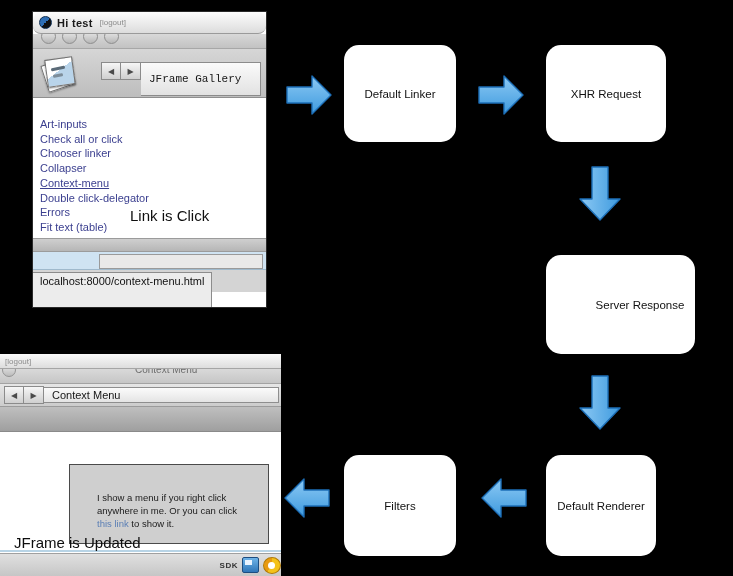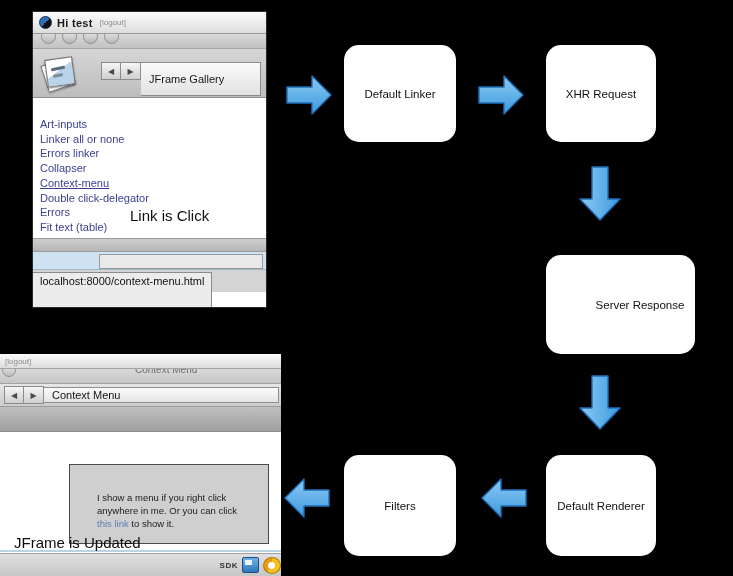--- a/index.html
+++ b/index.html
@@ -8,21 +8,21 @@
 
   
   .abs{position:absolute;}
 
   
   #win1{left:33px;top:12px;width:233px;height:295px;background:#fff;
         overflow:hidden;box-shadow:0 0 0 1px #2a2a2a;}
   #win1 .titlebar{height:22px;
      background:linear-gradient(#fdfdfd,#dcdcdc);
      border-bottom:1px solid #9a9a9a;
-     display:flex;align-items:center;padding:0 6px;box-sizing:border-box;}
+     display:flex;align-items:center;padding:0 6px;box-sizing:border-box;border-radius:8px;}
   .hi-dot{width:11px;height:11px;border-radius:50%;
      background:linear-gradient(135deg,#2f6fb5 0 50%,#111 50% 100%);
      border:1px solid #0b2b50;margin-right:5px;flex:0 0 auto;}
   .hi-text{font-size:11px;font-weight:bold;color:#1a1a1a;letter-spacing:.3px;}
   .logout{font-size:8px;color:#8b8b8b;margin-left:7px;}
 
   #win1 .btnrow{height:14px;background:linear-gradient(#d8d8d8,#c2c2c2);
      border-bottom:1px solid #a7a7a7;display:flex;align-items:flex-start;
      padding-left:8px;gap:6px;overflow:hidden;}
   .rbtn{width:13px;height:13px;border-radius:50%;
@@ -43,21 +43,21 @@
      background:#7d8d9a;transform:rotate(-12deg);border-radius:1px;}
 
   .navgroup{position:absolute;left:68px;top:13px;display:flex;align-items:stretch;}
   .navbtn{width:20px;height:18px;background:linear-gradient(#f6f6f6,#cfcfcf);
      border:1px solid #8b8b8b;display:flex;align-items:center;justify-content:center;
      font-size:8px;color:#4a4a4a;box-sizing:border-box;}
   .navbtn+.navbtn{border-left:none;}
   .crumb{height:34px;min-width:120px;background:linear-gradient(#fafafa,#e2e2e2);
      border:1px solid #8b8b8b;border-left:none;display:flex;align-items:center;
      padding:0 8px;font-size:11px;color:#161616;box-sizing:border-box;
-     font-family:Liberation Sans, sans-serif;}
+     font-family:Liberation Mono, monospace;}
 
   #win1 .content{position:relative;height:140px;background:#fff;overflow:hidden;}
   .linklist{padding:19px 0 0 7px;}
   .linklist a{display:block;font-size:11px;color:#3b3f8f;text-decoration:none;
      line-height:14.7px;font-family:"Liberation Sans",sans-serif;white-space:nowrap;}
   .linklist a.hover{text-decoration:underline;}
   .clicknote{position:absolute;left:130px;top:207px;font-size:15px;color:#0e0e0e;
      white-space:nowrap;}
 
   #win1 .hbar{height:12px;background:linear-gradient(#cfcfcf,#b6b6b6);
@@ -113,21 +113,21 @@
      border:1px solid #b07a06;position:relative;}
   .sdk-ic2:after{content:"";position:absolute;left:4px;top:4px;width:7px;height:7px;
      border-radius:50%;background:#fff;}
 
   
   .fc-node{position:absolute;background:#fff;border-radius:15px;
      display:flex;align-items:center;justify-content:center;
      font-size:11.5px;color:#111;text-align:center;
      font-family:"Liberation Sans",sans-serif;}
   #n-linker{left:344px;top:45px;width:112px;height:97px;}
-  #n-xhr{left:546px;top:45px;width:110px;height:97px;}
+  #n-xhr{left:546px;top:45px;width:120px;height:97px;}
   #n-server{left:546px;top:255px;width:110px;height:99px;padding-left:39px;}
   #n-renderer{left:546px;top:455px;width:110px;height:101px;}
   #n-filters{left:344px;top:455px;width:112px;height:101px;}
 
   .arrow{position:absolute;}
   .arrow svg{display:block;}
   #a-in{left:286px;top:74px;}
   #a-mid{left:478px;top:74px;}
   #a-down1{left:578px;top:166px;}
   #a-down2{left:578px;top:375px;}
@@ -162,22 +162,22 @@
     <span class="navgroup">
       <span class="navbtn">◀</span>
       <span class="navbtn">▶</span>
       <span class="crumb">JFrame Gallery</span>
     </span>
   </div>
 
   <div class="content">
     <div class="linklist">
       <a>Art-inputs</a>
-      <a>Linker all or none</a>
-      <a>Errors linker</a>
+      <a>Check all or click</a>
+      <a>Chooser linker</a>
       <a>Collapser</a>
       <a class="hover">Context-menu</a>
       <a>Double click-delegator</a>
       <a>Errors</a>
       <a>Fit text (table)</a>
       <a>Fit text</a>
     </div>
   </div>
 
   <div class="hbar"></div>

